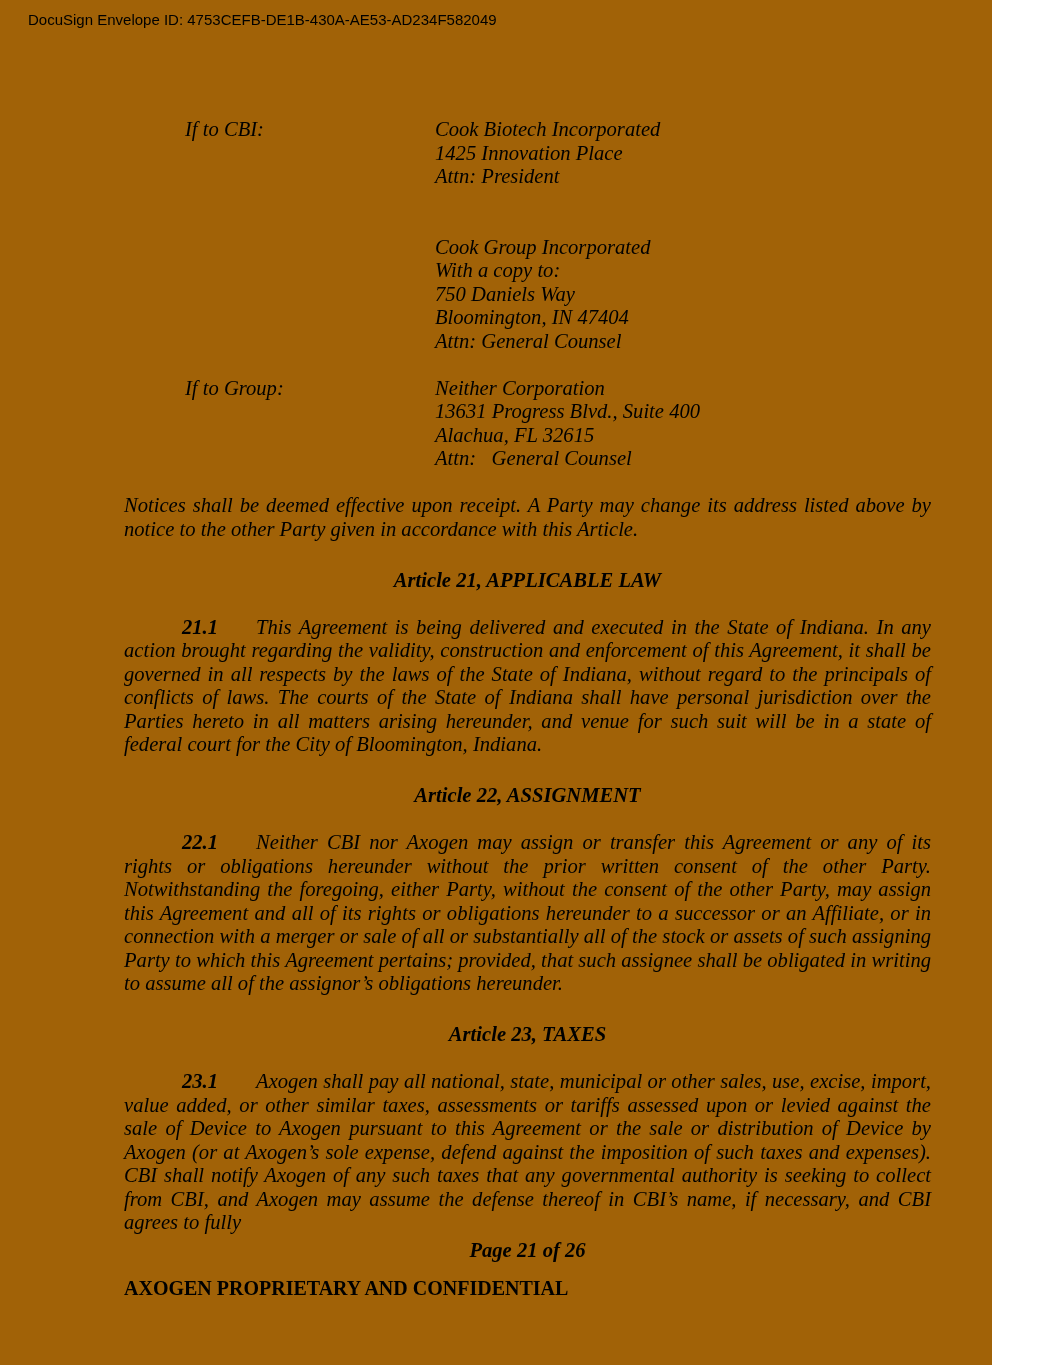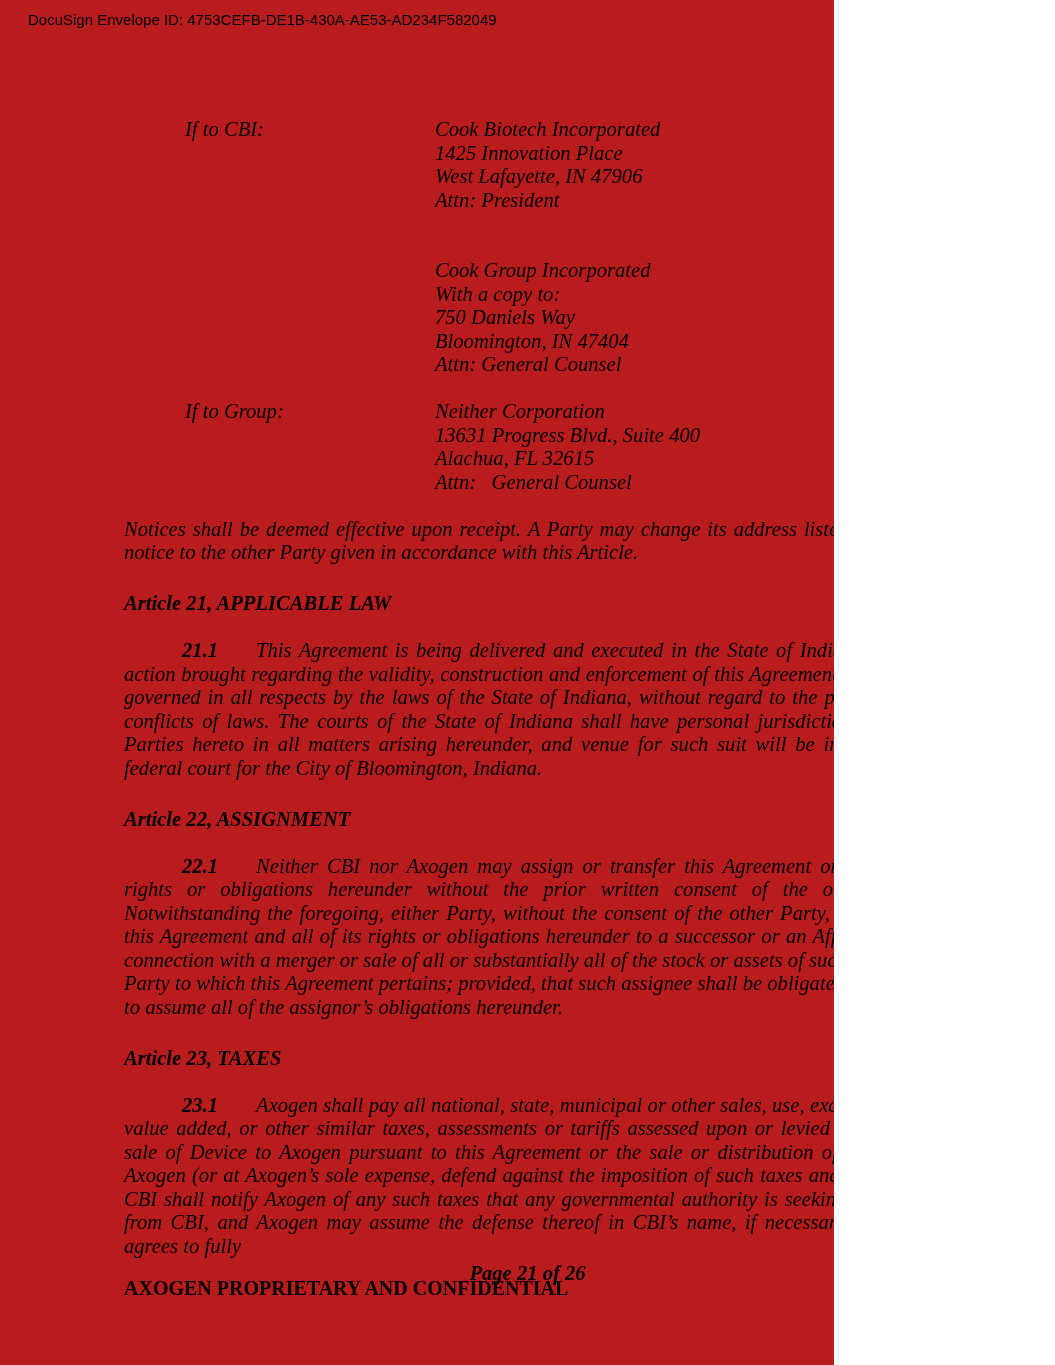--- a/index.html
+++ b/index.html
@@ -2,23 +2,23 @@
 <html><head>
 <meta charset="utf-8">
 <style>
   html, body {
     margin: 0;
     padding: 0;
     background: #ffffff;
   }
   .page {
     position: relative;
-    width: 834px;
+    width: 992px;
     height: 1365px;
-    background: #b91c1c;
+    background: #a16207;
     color: #000000;
     overflow: hidden;
   }
   .docusign {
     position: absolute;
     left: 28px;
     top: 11px;
     font-family: "Liberation Sans", sans-serif;
     font-size: 15px;
     color: #000000;
@@ -52,20 +52,21 @@
   }
   .section-para {
     margin: 0;
     text-align: justify;
     text-indent: 58px;
   }
   .section-number { font-weight: bold; }
   .tab { display: inline-block; width: 38px; }
   .article-heading {
     margin: 4px 0 0 0;
+    text-align: center;
     font-weight: bold;
     font-size: 20.6px;
   }
   .page-number {
     margin: 4px 0 0 0;
     text-align: center;
     font-weight: bold;
   }
   .confidential {
     position: absolute;
@@ -84,21 +85,20 @@
 
   <div class="docusign">DocuSign Envelope ID: 4753CEFB-DE1B-430A-AE53-AD234F582049</div>
 
   <div class="content">
 
     <div class="notice-row">
       <div class="notice-label">If to CBI:</div>
       <div class="notice-address">
         <div class="addr-line">Cook Biotech Incorporated</div>
         <div class="addr-line">1425 Innovation Place</div>
-        <div class="addr-line">West Lafayette, IN 47906</div>
         <div class="addr-line">Attn: President</div>
       </div>
     </div>
 
     <div class="blank-2"></div>
 
     <div class="notice-row">
       <div class="notice-label"></div>
       <div class="notice-address">
         <div class="addr-line">Cook Group Incorporated</div>

